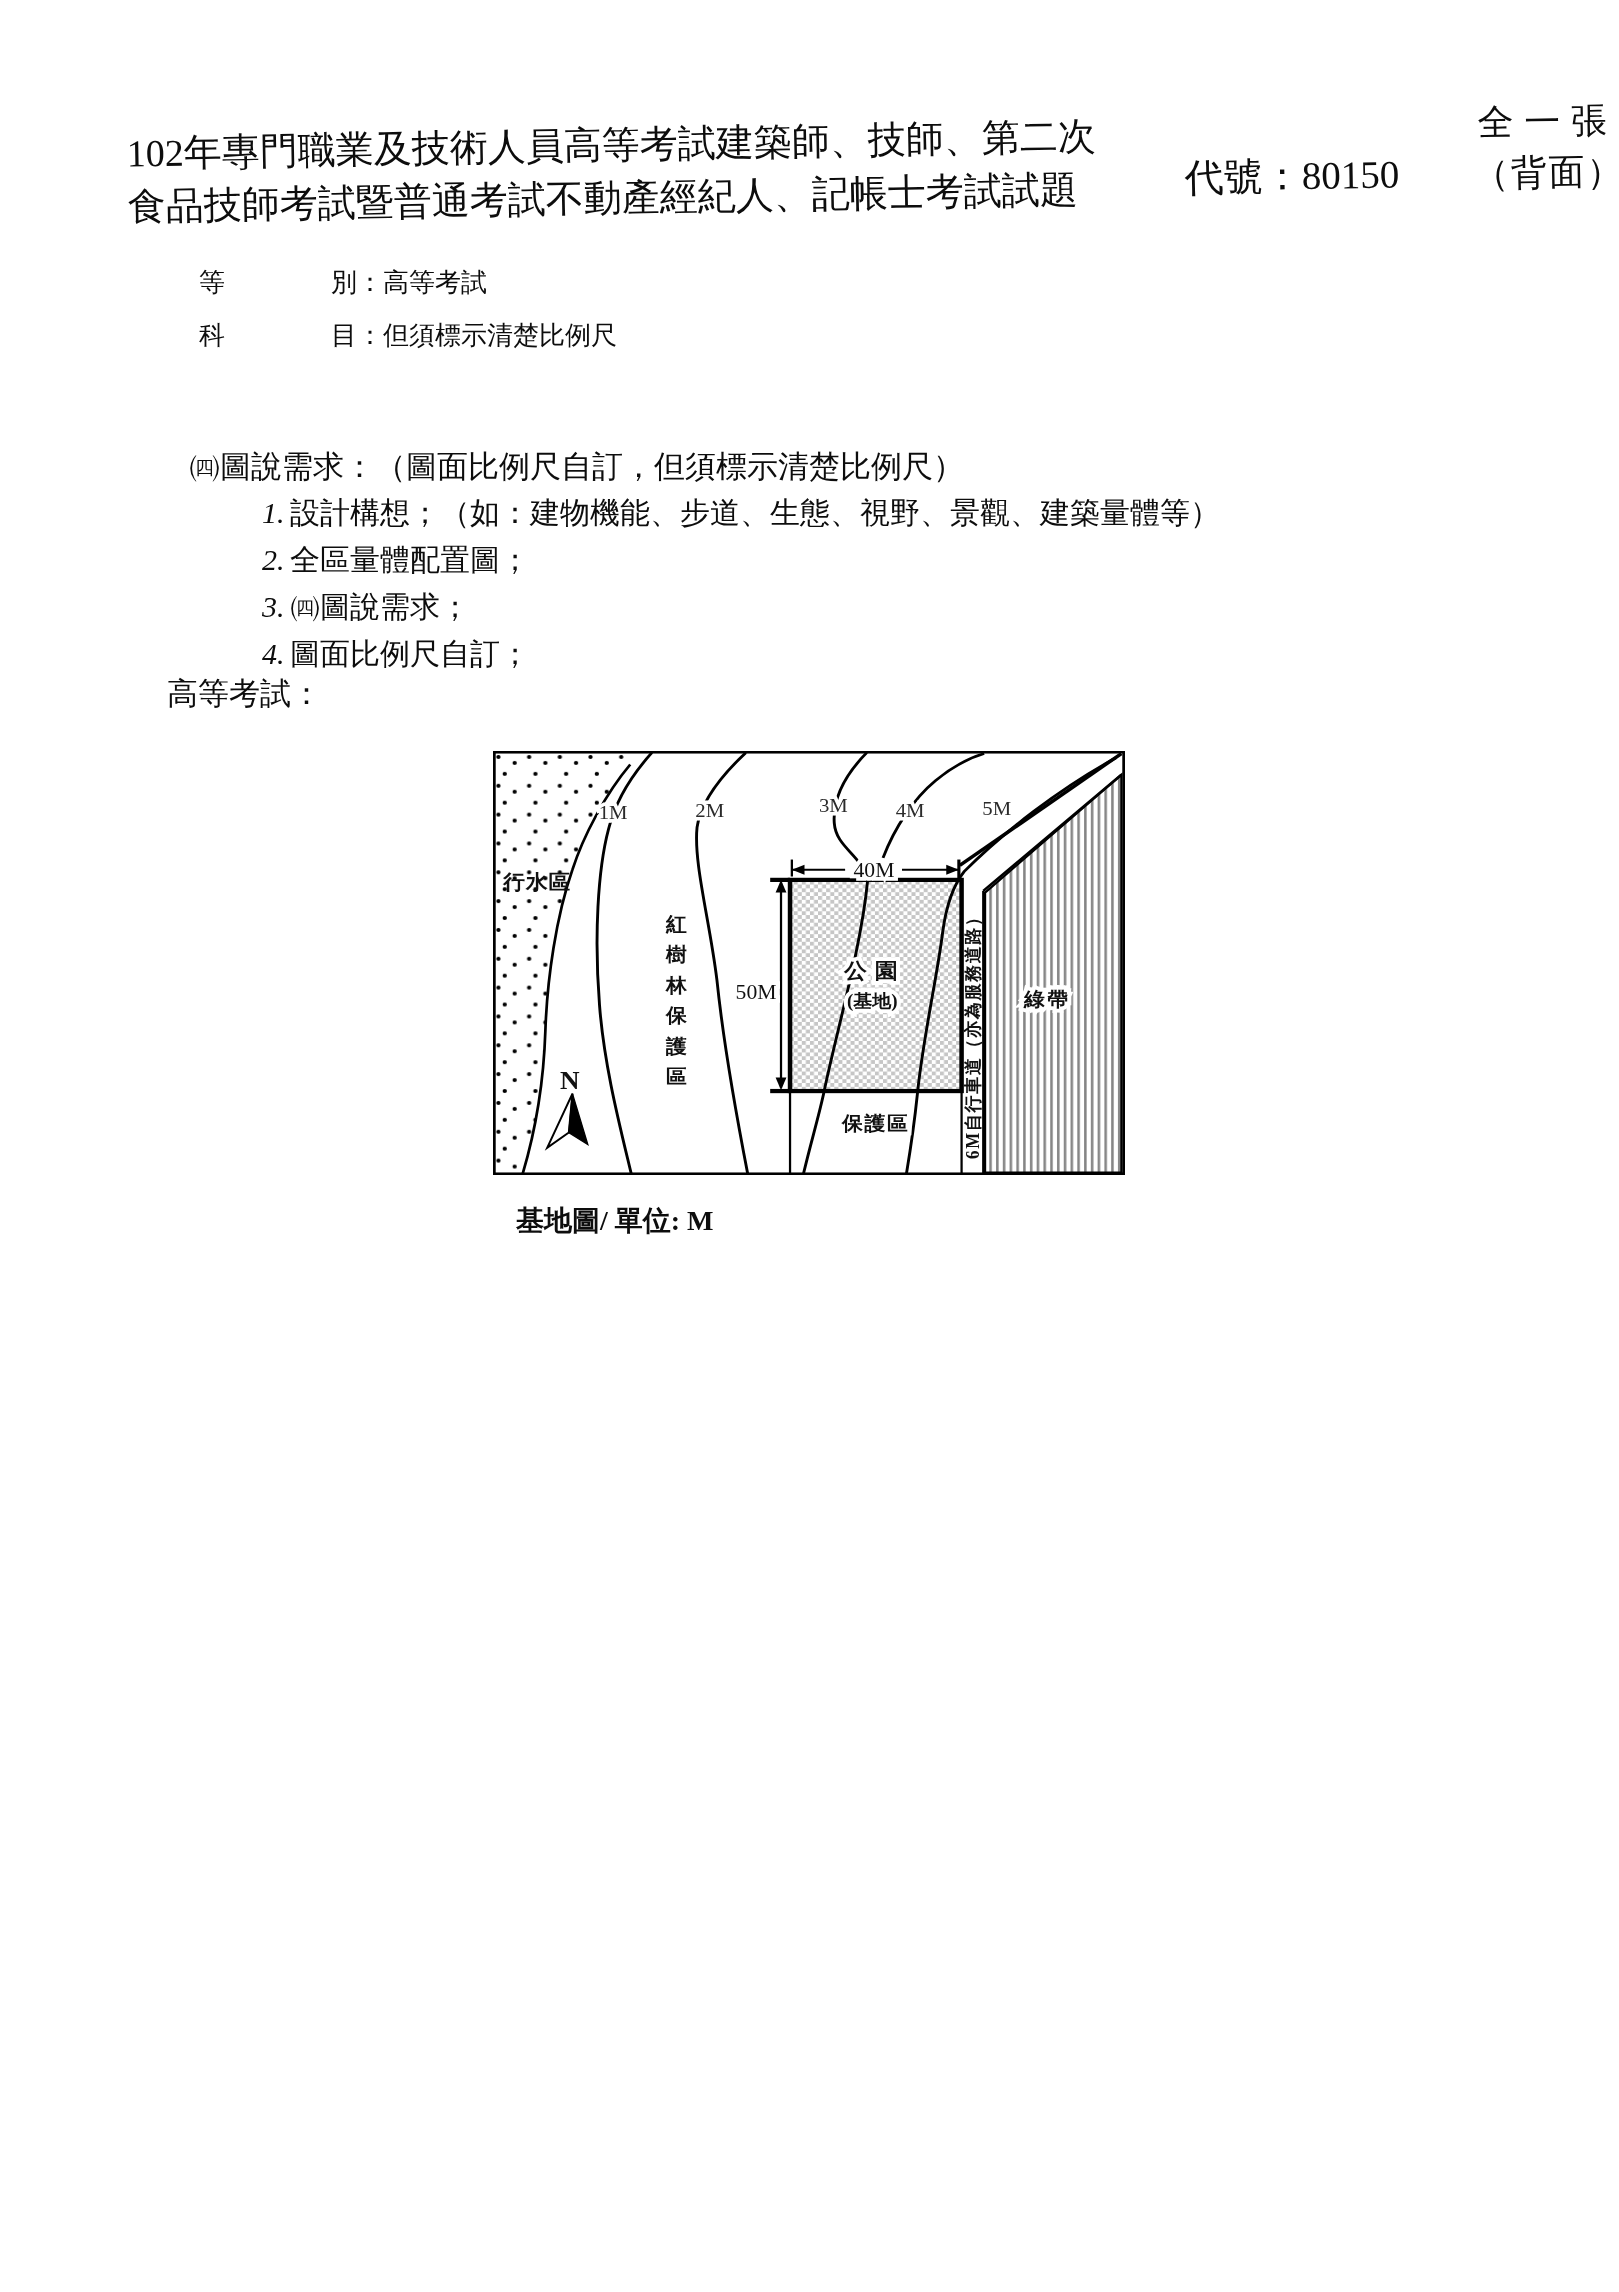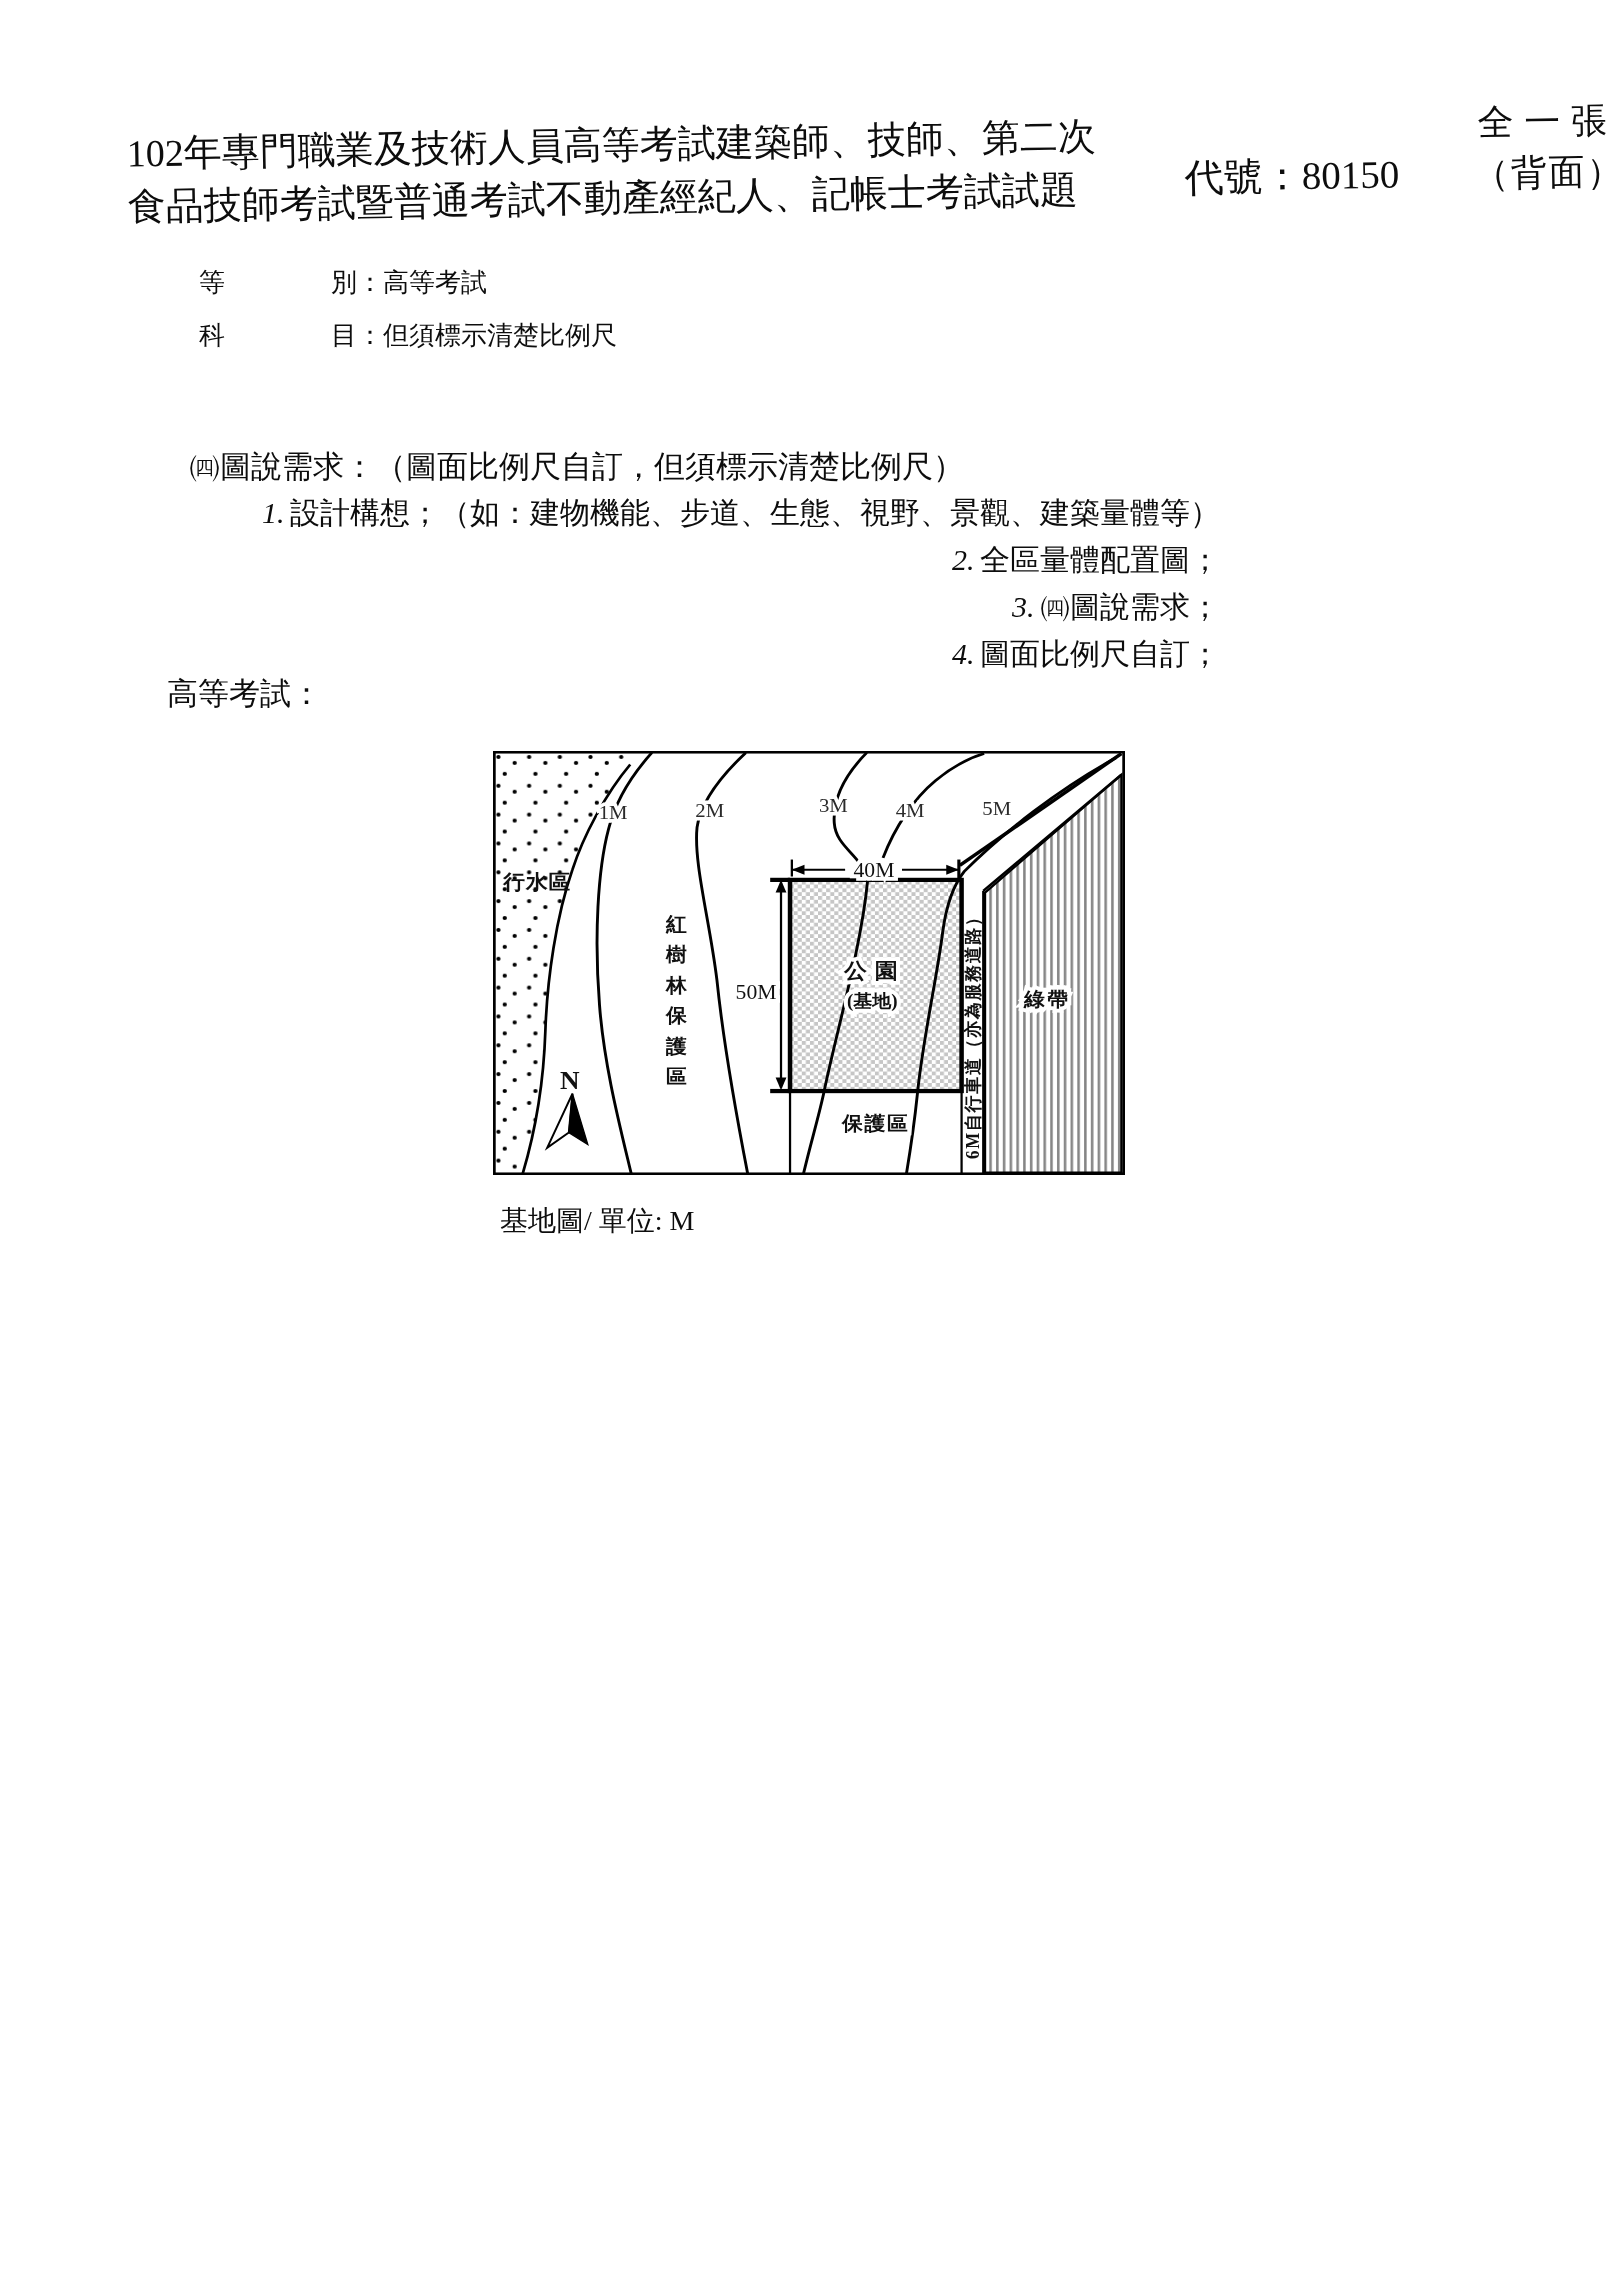--- a/index.html
+++ b/index.html
@@ -20,28 +20,28 @@
   .sheet-l1 { letter-spacing:10.7px; }
   .sheet-l2 { letter-spacing:1.8px; }
 
   
   #meta { position:absolute; left:199px; top:265px; font-size:26px; }
   .meta-line { height:53px; white-space:nowrap; }
   .meta-first { display:inline-block; width:132px; }
 
   
   #sec4 { position:absolute; left:167px; top:446px; font-size:31px; white-space:nowrap;margin-left:22px; }
-  #list { position:absolute; left:262px; top:493px; font-size:30px;text-align:right; }
+  #list { position:absolute; left:262px; top:493px; font-size:30px; }
   .list-row { height:47px; white-space:nowrap; }
   .list-num { font-style:italic; margin-right:5.4px; }
   #sec5 { position:absolute; left:167px; top:673px; font-size:31px; white-space:nowrap; }
 
   
   #site-map-wrap { position:absolute; left:493px; top:751px; width:632px; height:424px; }
-  #caption { position:absolute; left:500px; top:1202px; font-size:28px; font-weight:normal;
+  #caption { position:absolute; left:516px; top:1202px; font-size:28px; font-weight:bold;
              white-space:nowrap; }
 
   svg text { font-family:"Liberation Serif","DejaVu Serif",serif; fill:#111; }
   .cjk-label { font-weight:bold; }
   .contour-label { fill:#2b2b2b; paint-order:stroke; stroke:#fff; stroke-width:8px; }
   .halo { paint-order:stroke; stroke:#fff; stroke-width:9px; }
 </style>
 </head>
 <body>
 

